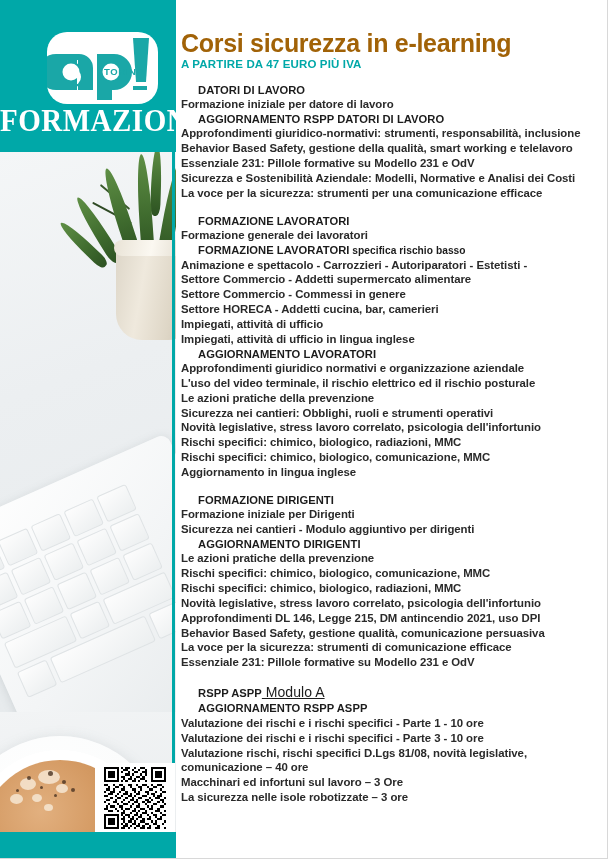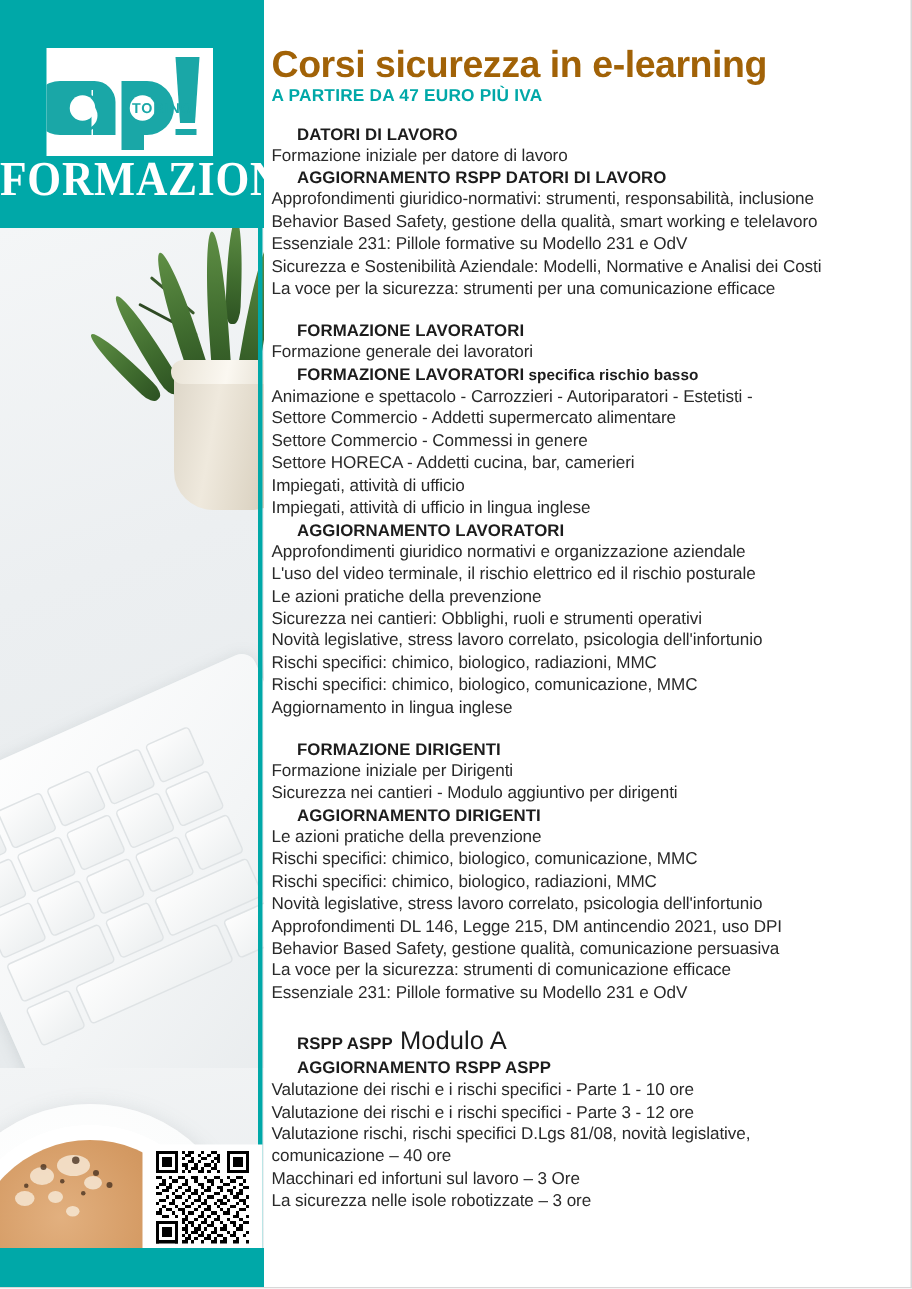--- a/index.html
+++ b/index.html
@@ -23,22 +23,23 @@
   
   .left-col{
     position:absolute;left:0;top:0;width:176px;height:859px;
     overflow:hidden;
   }
   .logo-band{
     position:absolute;left:0;top:0;width:176px;height:152px;
     background:#00a8a8;
   }
   .logo-box{
-    position:absolute;left:31px;top:32px;width:111px;height:72px;
+    position:absolute;left:47px;top:32px;width:111px;height:72px;
     background:#ffffff;
+    border-radius:20px;
   }
   .logo-svg{display:block;}
   .logo-formazione{
     position:absolute;left:0;top:104px;width:176px;
     text-align:center;
     color:#ffffff;
     font-family:"Liberation Serif", serif;
     font-weight:700;
     font-size:29px;
     letter-spacing:0.5px;
@@ -175,24 +176,24 @@
   .block:last-child{margin-bottom:0;}
   .hd{
     font-size:11.2px;
     font-weight:700;
     color:#1c1c1c;
     line-height:1.30;
     letter-spacing:0.05px;
     margin-left:17px;
   }
   .hd .sm{font-size:10.2px;}
-  .hd .rg{font-weight:400;font-size:17px;}
+  .hd .rg{font-weight:400;font-size:14px;text-decoration:underline;}
   .ln{
     font-size:11.4px;
-    font-weight:400;
+    font-weight:700;
     color:#2a2a2a;
     line-height:1.30;
     letter-spacing:-0.05px;
   }
 </style>
 </head>
 <body>
 
 <div class="page">
 
@@ -547,21 +548,21 @@
       <div class="ln">Approfondimenti DL 146, Legge 215, DM antincendio 2021, uso DPI</div>
       <div class="ln">Behavior Based Safety, gestione qualità, comunicazione persuasiva</div>
       <div class="ln">La voce per la sicurezza: strumenti di comunicazione efficace</div>
       <div class="ln">Essenziale 231: Pillole formative su Modello 231 e OdV</div>
     </div>
 
     <div class="block">
       <div class="hd"><span>RSPP ASPP</span><span class="rg"> Modulo A</span></div>
       <div class="hd">AGGIORNAMENTO RSPP ASPP</div>
       <div class="ln">Valutazione dei rischi e i rischi specifici - Parte 1 - 10 ore</div>
-      <div class="ln">Valutazione dei rischi e i rischi specifici - Parte 3 - 12 ore</div>
+      <div class="ln">Valutazione dei rischi e i rischi specifici - Parte 3 - 10 ore</div>
       <div class="ln">Valutazione rischi, rischi specifici D.Lgs 81/08, novità legislative,</div>
       <div class="ln">comunicazione – 40 ore</div>
       <div class="ln">Macchinari ed infortuni sul lavoro – 3 Ore</div>
       <div class="ln">La sicurezza nelle isole robotizzate – 3 ore</div>
 
     </div>
 
   </div>
 </div>
 

